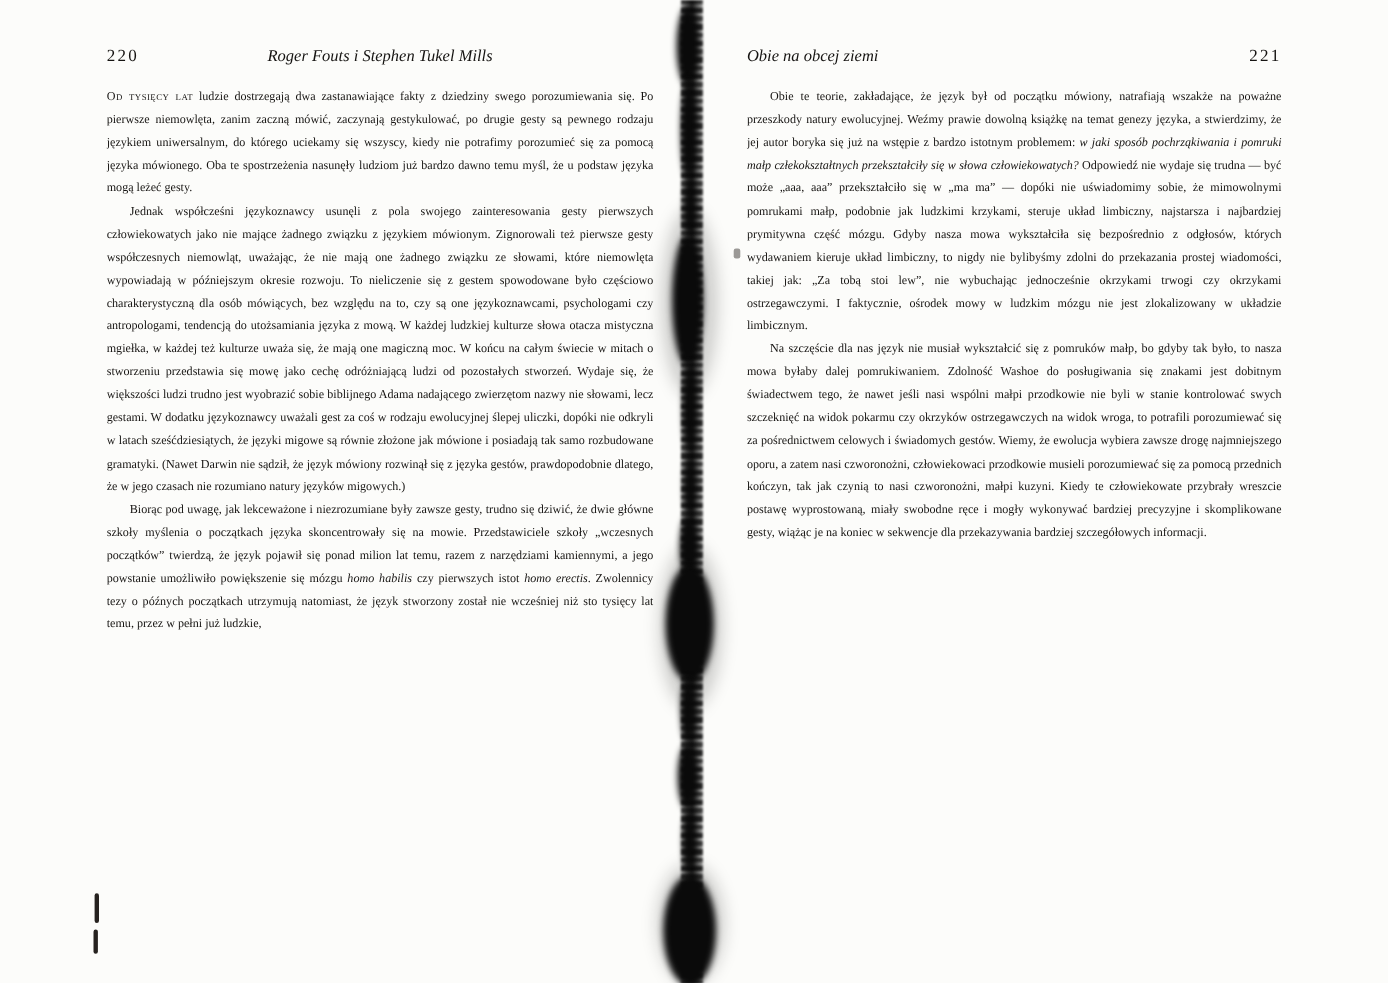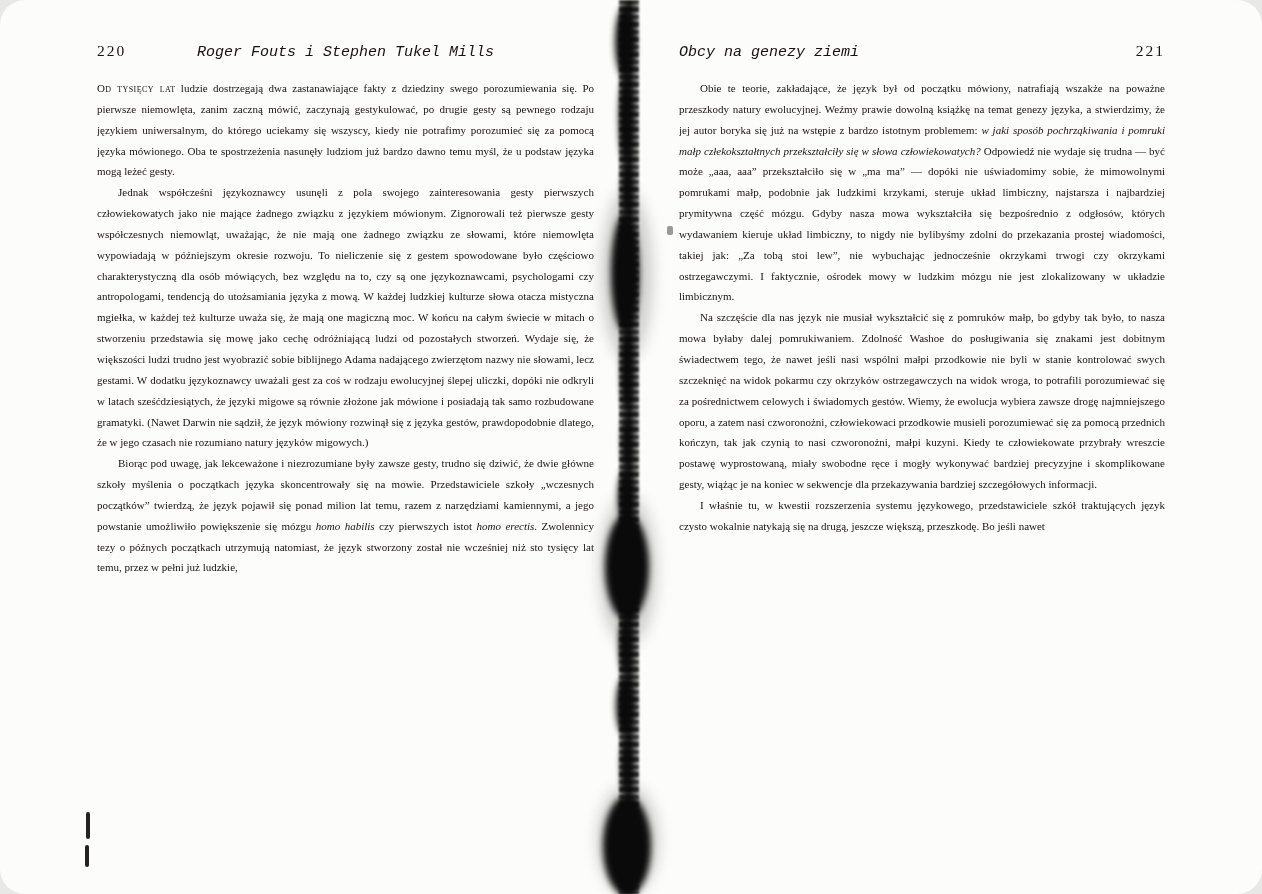--- a/index.html
+++ b/index.html
@@ -1,30 +1,29 @@
 <!DOCTYPE html>
 <html lang="pl"><head>
 <meta charset="utf-8">
 <style>
   html,body{margin:0;padding:0;}
   body{width:1262px;height:894px;background:#e8e8e6;}
   .scan{
     position:relative;width:1262px;height:894px;overflow:hidden;
     background:#fcfcfa;color:#161412;
     font-family:"Liberation Serif","DejaVu Serif",serif;
-    border-radius:25px;
   }
   .page{position:absolute;top:42px;}
   .page-left{left:97px;width:497px;}
   .page-right{left:679px;width:486px;}
 
   .running-head{font-size:15px;height:20px;}
   .head-grid{display:grid;grid-template-columns:1fr auto 1fr;align-items:baseline;}
   .head-flex{display:flex;justify-content:space-between;align-items:baseline;}
-  .head-title{font-style:italic;white-space:nowrap;font-family:Liberation Mono, monospace;}
+  .head-title{font-style:italic;white-space:nowrap;}
   .page-num{letter-spacing:2px;font-size:15.5px;}
   .page-num.left{justify-self:start;}
   .page-num.right{justify-self:end;}
 
   .body-text{
     margin-top:16px;font-size:11px;line-height:20.85px;
     text-align:justify;height:778px;overflow:hidden;
     text-justify:inter-word;
   }
   .para{margin:0;padding:0;}
@@ -62,27 +61,26 @@
     </div>
     <div class="body-text">
         <p class="para"><span class="seg-smallcaps">Od tysięcy lat</span><span class="seg-normal"> ludzie dostrzegają dwa zastanawiające fakty z dziedziny swego porozumiewania się. Po pierwsze niemowlęta, zanim zaczną mówić, zaczynają gestykulować, po drugie gesty są pewnego rodzaju językiem uniwersalnym, do którego uciekamy się wszyscy, kiedy nie potrafimy porozumieć się za pomocą języka mówionego. Oba te spostrzeżenia nasunęły ludziom już bardzo dawno temu myśl, że u podstaw języka mogą leżeć gesty.</span></p>
         <p class="para indent"><span class="seg-normal">Jednak współcześni językoznawcy usunęli z pola swojego zainteresowania gesty pierwszych człowiekowatych jako nie mające żadnego związku z językiem mówionym. Zignorowali też pierwsze gesty współczesnych niemowląt, uważając, że nie mają one żadnego związku ze słowami, które niemowlęta wypowiadają w późniejszym okresie rozwoju. To nieliczenie się z gestem spowodowane było częściowo charakterystyczną dla osób mówiących, bez względu na to, czy są one językoznawcami, psychologami czy antropologami, tendencją do utożsamiania języka z mową. W każdej ludzkiej kulturze słowa otacza mistyczna mgiełka, w każdej też kulturze uważa się, że mają one magiczną moc. W końcu na całym świecie w mitach o stworzeniu przedstawia się mowę jako cechę odróżniającą ludzi od pozostałych stworzeń. Wydaje się, że większości ludzi trudno jest wyobrazić sobie biblijnego Adama nadającego zwierzętom nazwy nie słowami, lecz gestami. W dodatku językoznawcy uważali gest za coś w rodzaju ewolucyjnej ślepej uliczki, dopóki nie odkryli w latach sześćdziesiątych, że języki migowe są równie złożone jak mówione i posiadają tak samo rozbudowane gramatyki. (Nawet Darwin nie sądził, że język mówiony rozwinął się z języka gestów, prawdopodobnie dlatego, że w jego czasach nie rozumiano natury języków migowych.)</span></p>
         <p class="para indent"><span class="seg-normal">Biorąc pod uwagę, jak lekceważone i niezrozumiane były zawsze gesty, trudno się dziwić, że dwie główne szkoły myślenia o początkach języka skoncentrowały się na mowie. Przedstawiciele szkoły „wczesnych początków” twierdzą, że język pojawił się ponad milion lat temu, razem z narzędziami kamiennymi, a jego powstanie umożliwiło powiększenie się mózgu </span><span class="seg-italic">homo habilis</span><span class="seg-normal"> czy pierwszych istot </span><span class="seg-italic">homo erectis</span><span class="seg-normal">. Zwolennicy tezy o późnych początkach utrzymują natomiast, że język stworzony został nie wcześniej niż sto tysięcy lat temu, przez w pełni już ludzkie,</span></p>
       </div>
   </div>
 
   <div class="page page-right">
     <div class="running-head head-flex">
-      <span class="head-title">Obcy na genezy ziemi</span>
+      <span class="head-title">Obie na obcej ziemi</span>
       <span class="page-num right">221</span>
     </div>
     <div class="body-text">
         <p class="para indent"><span class="seg-normal">Obie te teorie, zakładające, że język był od początku mówiony, natrafiają wszakże na poważne przeszkody natury ewolucyjnej. Weźmy prawie dowolną książkę na temat genezy języka, a stwierdzimy, że jej autor boryka się już na wstępie z bardzo istotnym problemem: </span><span class="seg-italic">w jaki sposób pochrząkiwania i pomruki małp człekokształtnych przekształciły się w słowa człowiekowatych?</span><span class="seg-normal"> Odpowiedź nie wydaje się trudna — być może „aaa, aaa” przekształciło się w „ma ma” — dopóki nie uświadomimy sobie, że mimowolnymi pomrukami małp, podobnie jak ludzkimi krzykami, steruje układ limbiczny, najstarsza i najbardziej prymitywna część mózgu. Gdyby nasza mowa wykształciła się bezpośrednio z odgłosów, których wydawaniem kieruje układ limbiczny, to nigdy nie bylibyśmy zdolni do przekazania prostej wiadomości, takiej jak: „Za tobą stoi lew”, nie wybuchając jednocześnie okrzykami trwogi czy okrzykami ostrzegawczymi. I faktycznie, ośrodek mowy w ludzkim mózgu nie jest zlokalizowany w układzie limbicznym.</span></p>
         <p class="para indent"><span class="seg-normal">Na szczęście dla nas język nie musiał wykształcić się z pomruków małp, bo gdyby tak było, to nasza mowa byłaby dalej pomrukiwaniem. Zdolność Washoe do posługiwania się znakami jest dobitnym świadectwem tego, że nawet jeśli nasi wspólni małpi przodkowie nie byli w stanie kontrolować swych szczeknięć na widok pokarmu czy okrzyków ostrzegawczych na widok wroga, to potrafili porozumiewać się za pośrednictwem celowych i świadomych gestów. Wiemy, że ewolucja wybiera zawsze drogę najmniejszego oporu, a zatem nasi czworonożni, człowiekowaci przodkowie musieli porozumiewać się za pomocą przednich kończyn, tak jak czynią to nasi czworonożni, małpi kuzyni. Kiedy te człowiekowate przybrały wreszcie postawę wyprostowaną, miały swobodne ręce i mogły wykonywać bardziej precyzyjne i skomplikowane gesty, wiążąc je na koniec w sekwencje dla przekazywania bardziej szczegółowych informacji.</span></p>
-        <p class="para indent"><span class="seg-normal">I właśnie tu, w kwestii rozszerzenia systemu językowego, przedstawiciele szkół traktujących język czysto wokalnie natykają się na drugą, jeszcze większą, przeszkodę. Bo jeśli nawet</span></p>
       </div>
   </div>
 
   <div class="gutter">
     <div class="streak"></div>
     <div class="halo" style="left:4px;top:190px;width:52px;height:170px;"></div>
     <div class="halo" style="left:2px;top:495px;width:58px;height:150px;"></div>
     <div class="halo" style="left:0;top:785px;width:62px;height:110px;"></div>
     <div class="blob" style="left:18px;top:6px;width:20px;height:72px;"></div>
     <div class="blob" style="left:22px;top:72px;width:14px;height:92px;"></div>

